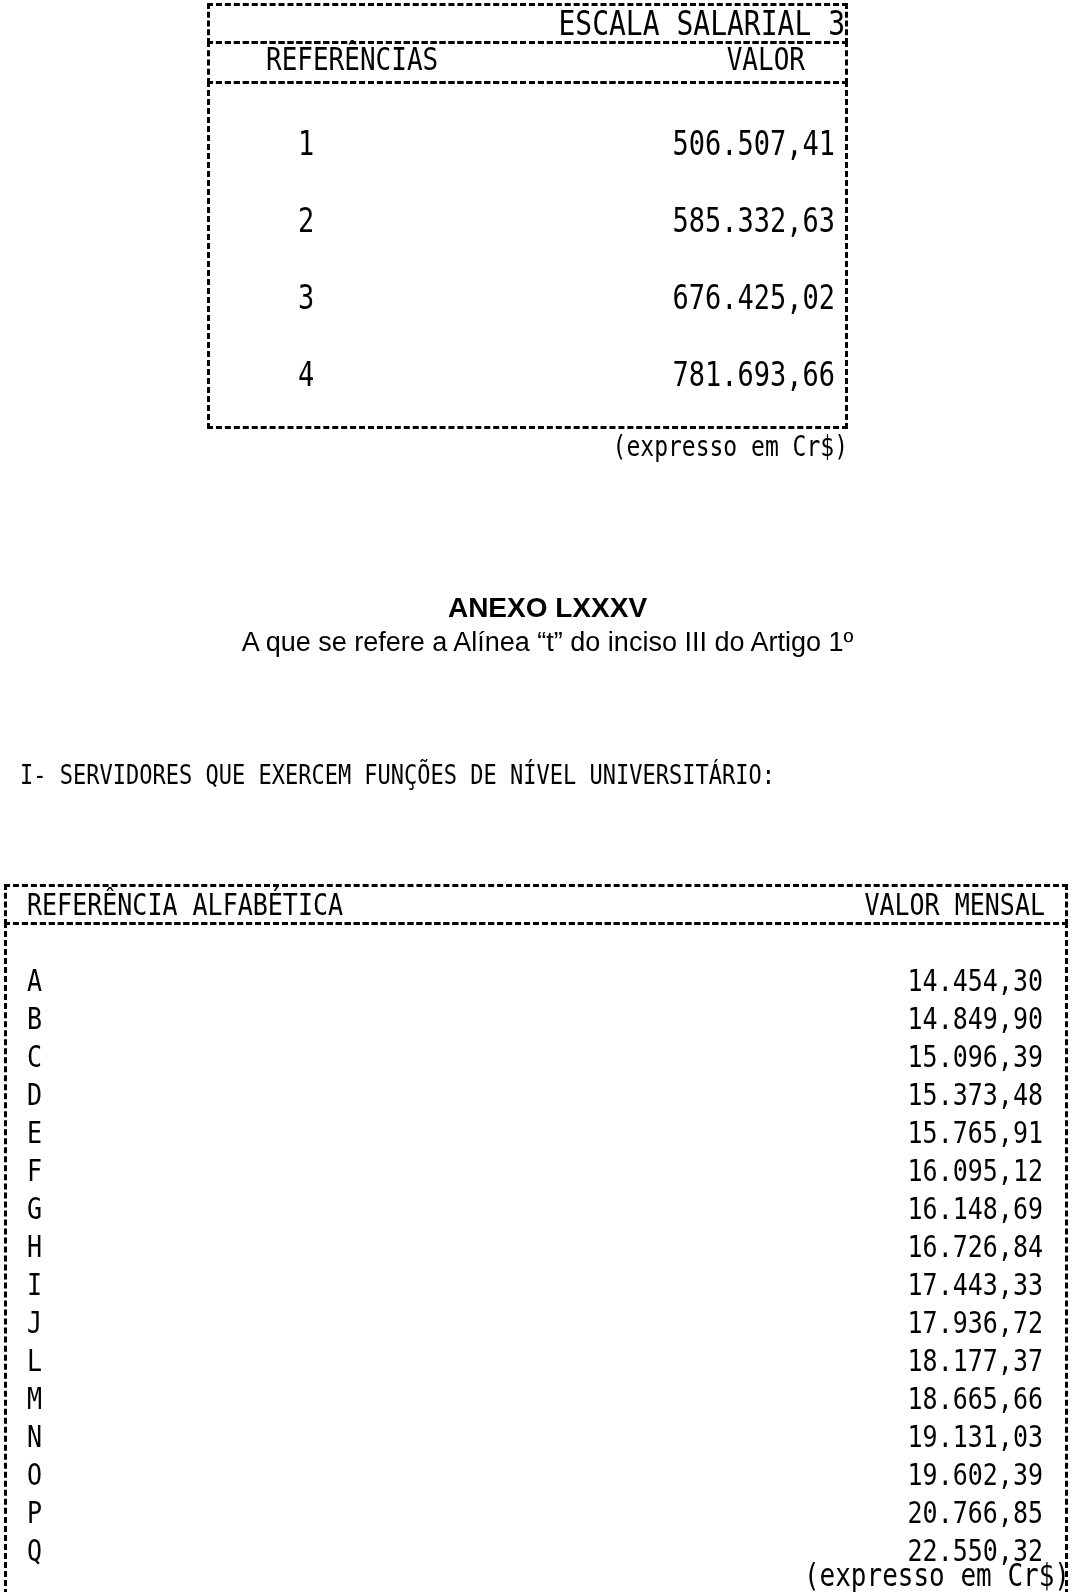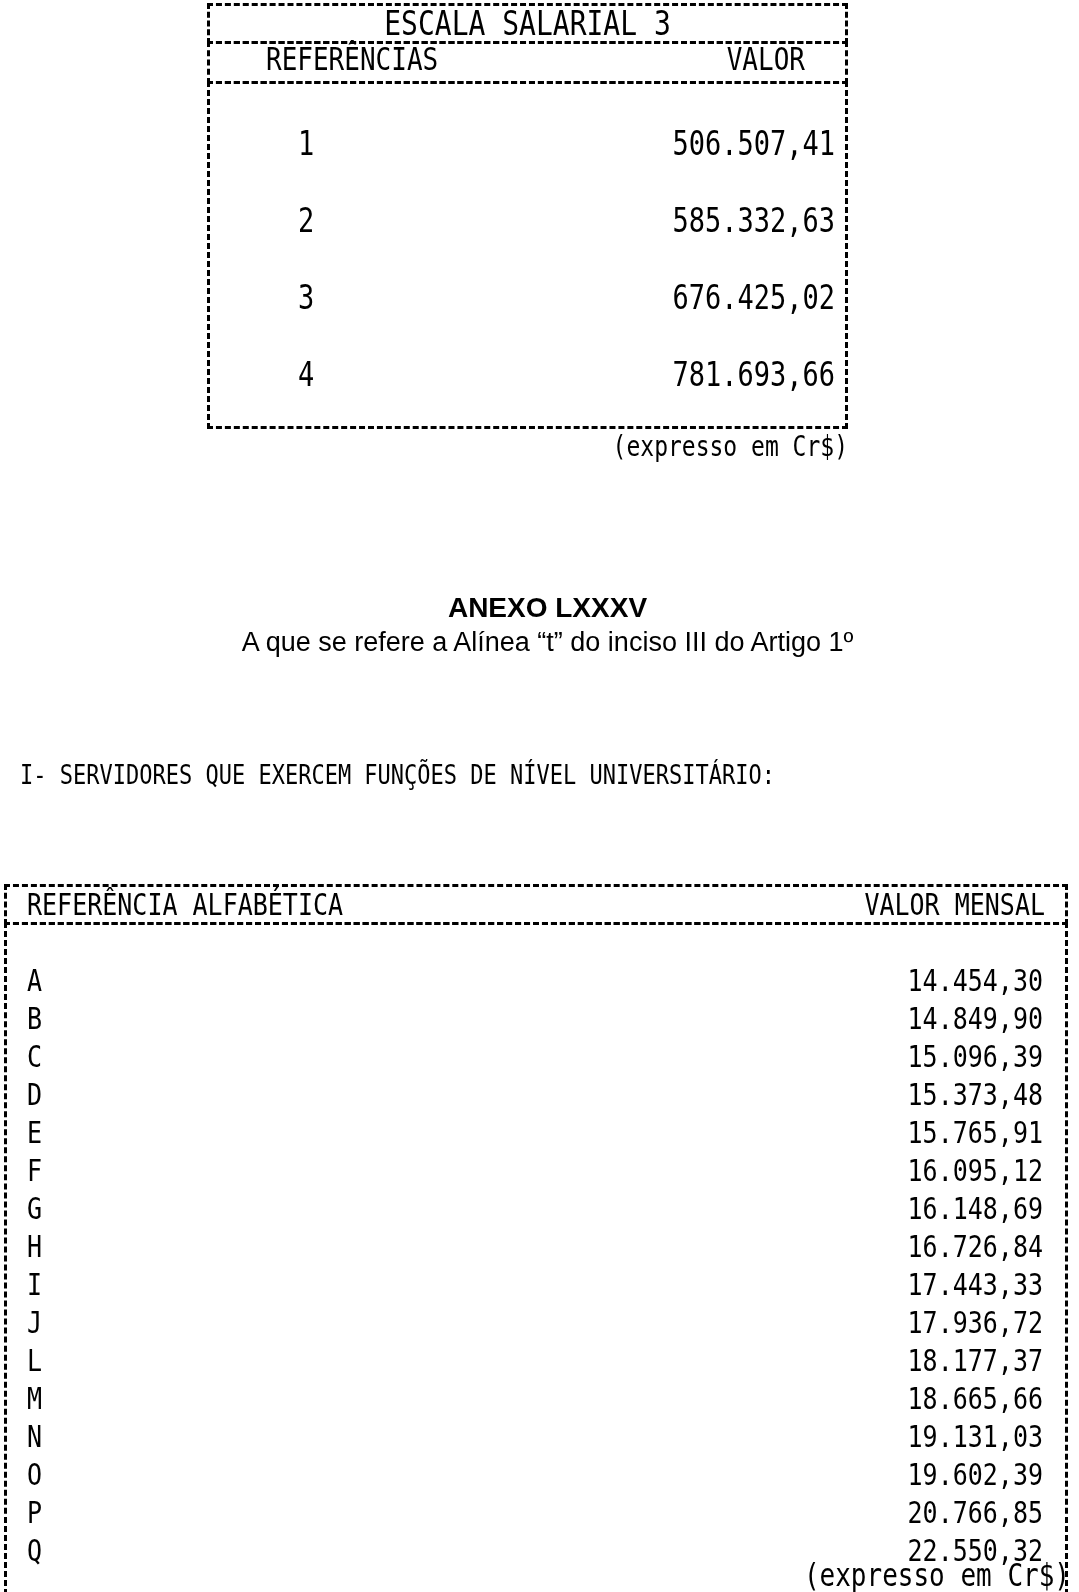--- a/index.html
+++ b/index.html
@@ -7,21 +7,21 @@
     width: 1079px; height: 1592px;
     background: #ffffff; color: #000000;
     position: relative; overflow: hidden;
     font-family: "DejaVu Sans Mono", monospace;
   }
   .stretch { display: inline-block; transform: scaleY(1.22); transform-origin: 50% 55%; white-space: pre; }
   .dbox { box-sizing: border-box; border: 3px dashed #000; }
 
   
   #t1 { position: absolute; left: 207px; top: 3px; width: 641px; }
-  #t1-title { height: 41px; display: flex; align-items: center; justify-content: center; font-size: 28px; }
+  #t1-title { height: 41px; display: flex; align-items: center; justify-content: flex-end; font-size: 28px; }
   #t1-head  { height: 43px; margin-top: -3px; display: flex; align-items: flex-start;
               justify-content: space-between; padding: 0 40px 0 56px; font-size: 26px; }
   #t1-body  { margin-top: -3px; height: 348px; padding-top: 21px; }
   .t1-row   { height: 77px; display: flex; align-items: center; justify-content: space-between;
               padding: 0 10px 0 88px; font-size: 27px; }
   #t1-foot  { position: absolute; left: 207px; top: 434px; width: 641px;
               text-align: right; font-size: 23px; }
 
   
   #anexo { position: absolute; left: 8px; top: 590px; width: 1079px; text-align: center;

